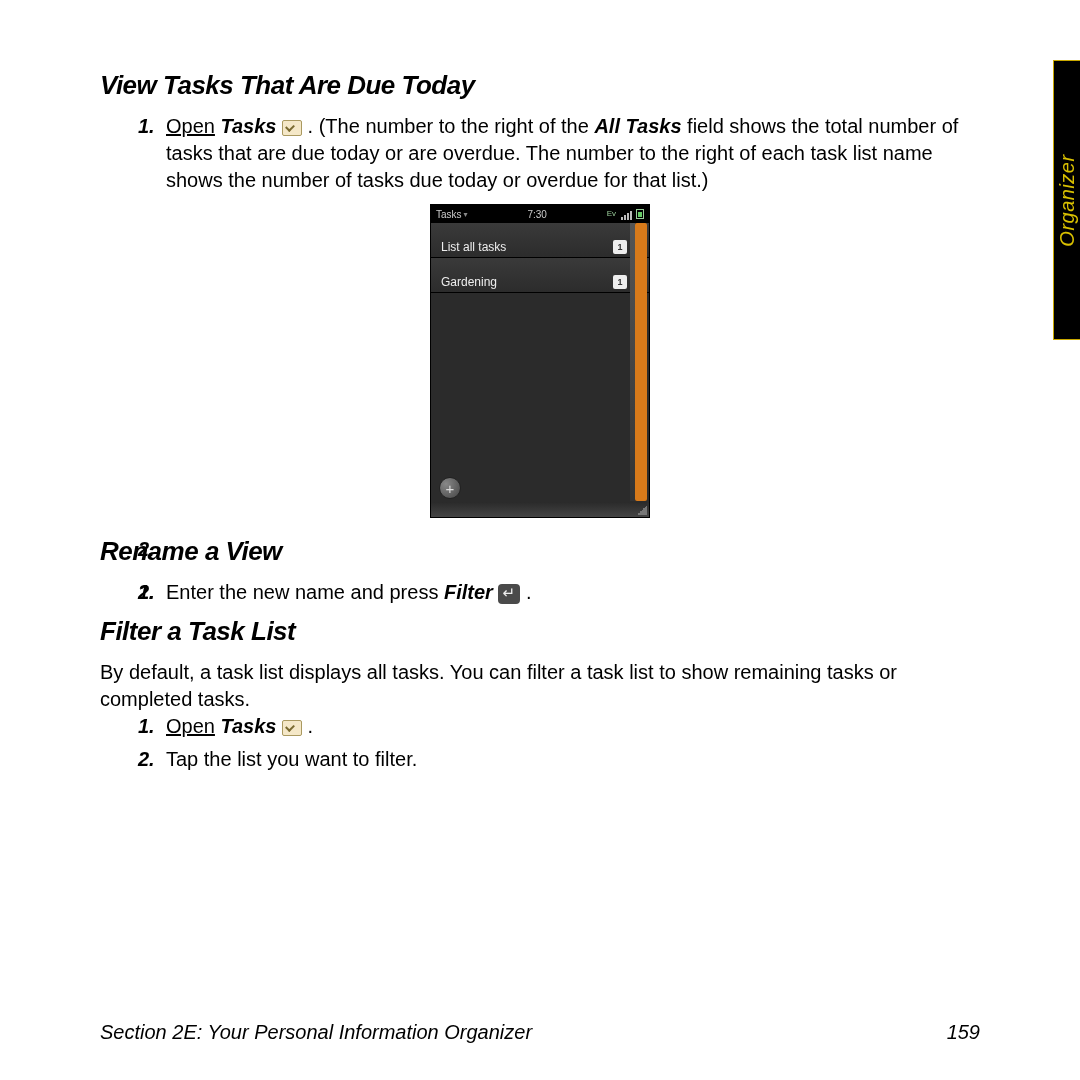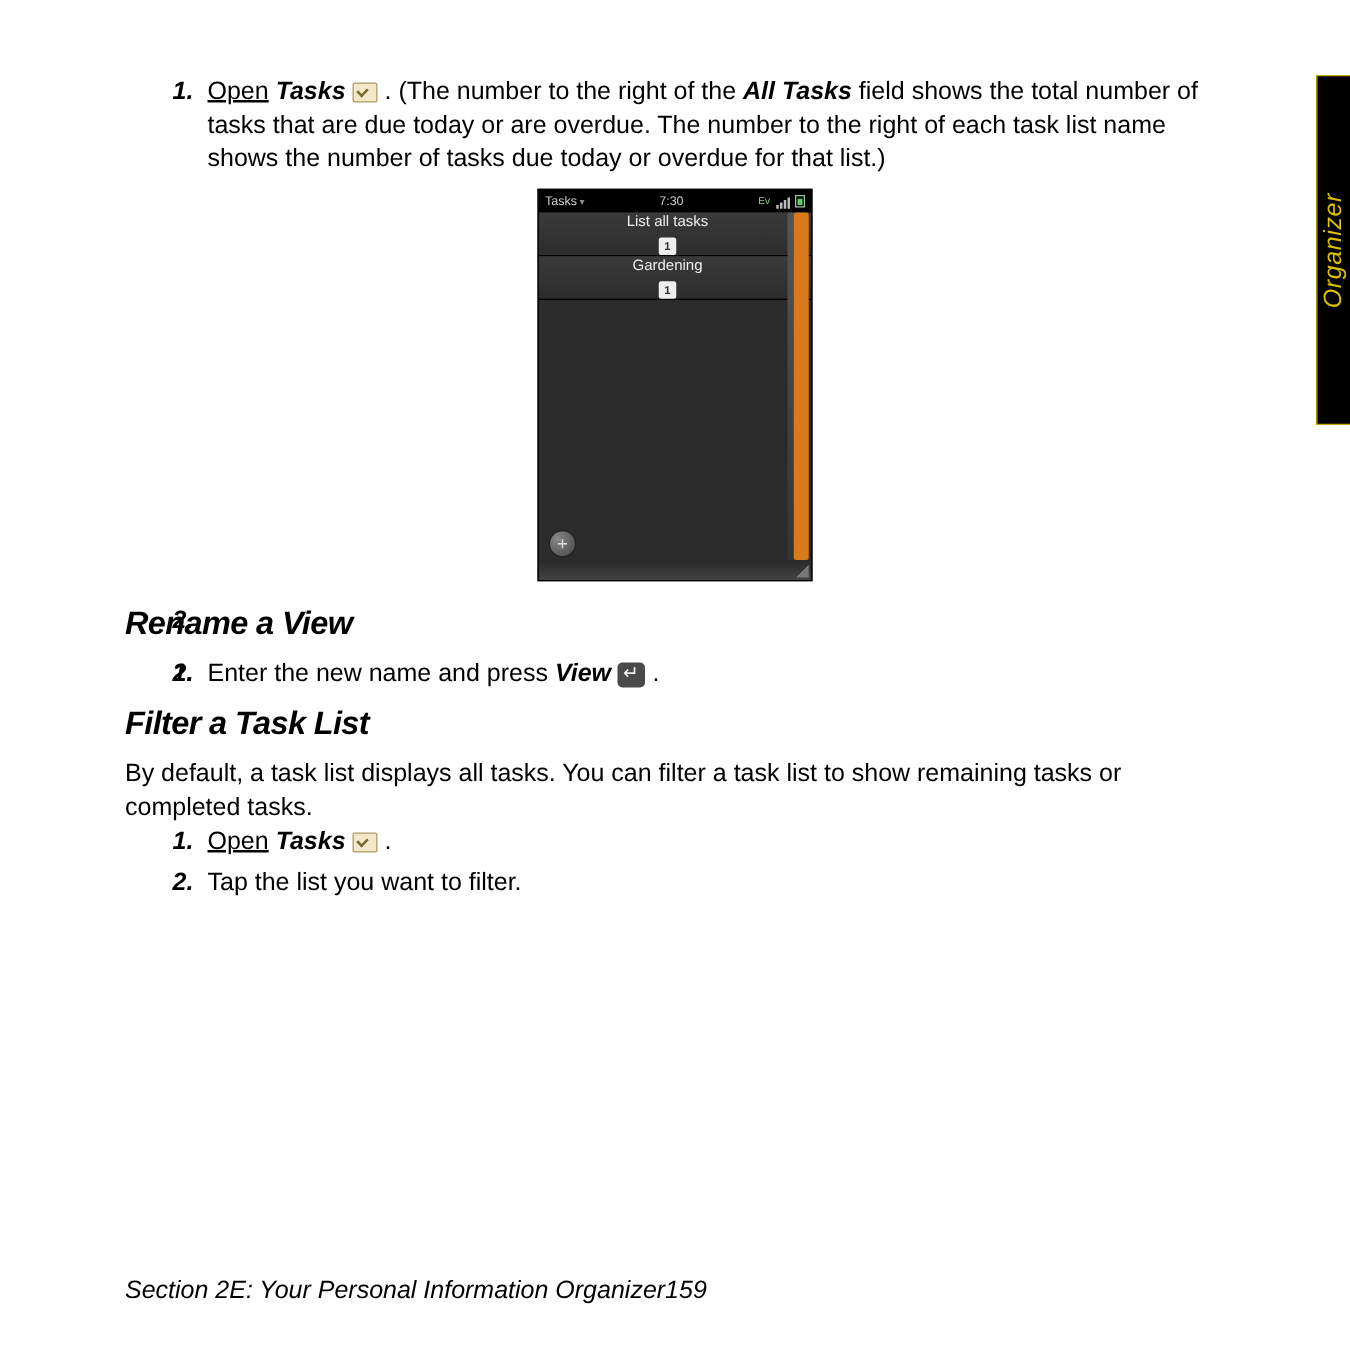--- a/index.html
+++ b/index.html
@@ -132,24 +132,23 @@
   .sig i:nth-child(1){height:3px} .sig i:nth-child(2){height:5px} .sig i:nth-child(3){height:7px} .sig i:nth-child(4){height:9px}
   .batt { width:8px; height:10px; border:1px solid #9c9; display:inline-block; position:relative;}
   .batt::after{content:"";position:absolute;left:1px;bottom:1px;right:1px;height:60%;background:#6c6;}
   .phone-row {
     height: 35px;
     border-bottom: 1px solid #000;
     background: linear-gradient(#3a3a3a,#2c2c2c);
     display: flex;
     align-items: center;
     justify-content: space-between;
-    padding: 0 22px 0 10px;
+    padding: 14px 22px 0 10px;
     color: #eee;
     font-size: 12px;
-    flex-direction: column;
   }
   .phone-row .badge {
     width: 14px; height: 14px;
     background: #eee;
     color: #333;
     font-size: 9px;
     font-weight: bold;
     display: flex; align-items: center; justify-content: center;
     border-radius: 2px;
   }
@@ -192,33 +191,35 @@
     position:absolute; right:2px; bottom:2px;
     width:10px;height:10px;
     background: linear-gradient(135deg, transparent 50%, #777 50%);
   }
   .footer {
     position: absolute;
     bottom: 36px;
     left: 100px;
     right: 100px;
     display: flex;
+    justify-content: space-between;
     font-style: italic;
     font-size: 20px;
   }
 </style>
 </head>
 <body>
 
 <div class="page">
 
   <div class="side-tab">
     <span>Organizer</span>
   </div>
 
+  <h2 class="section-heading">View Tasks That Are Due Today</h2>
   <ol class="steps">
     <li>
       <span class="num">1.</span>
       <span class="open-link">Open</span>
       <span> </span>
       <span class="bold">Tasks</span>
       <span> </span>
       <span class="icon-tasks"></span>
       <span>. (The number to the right of the </span>
       <span class="bold">All Tasks</span>
@@ -263,21 +264,21 @@
   </ol>
 
   <h2 class="section-heading">Rename a View</h2>
   <ol class="steps">
     <li>
       <span class="num">1.</span>
     </li>
     <li>
       <span class="num">2.</span>
       <span>Enter the new name and press </span>
-      <span class="bold">View</span>
+      <span class="bold">Filter</span>
       <span> </span>
       <span class="icon-enter"></span>
       <span>.</span>
     </li>
   </ol>
 
   <h2 class="section-heading">Filter a Task List</h2>
   <p class="body-text">By default, a task list displays all tasks. You can filter a task list to show remaining tasks or completed tasks.</p>
   <ol class="steps">
     <li>

